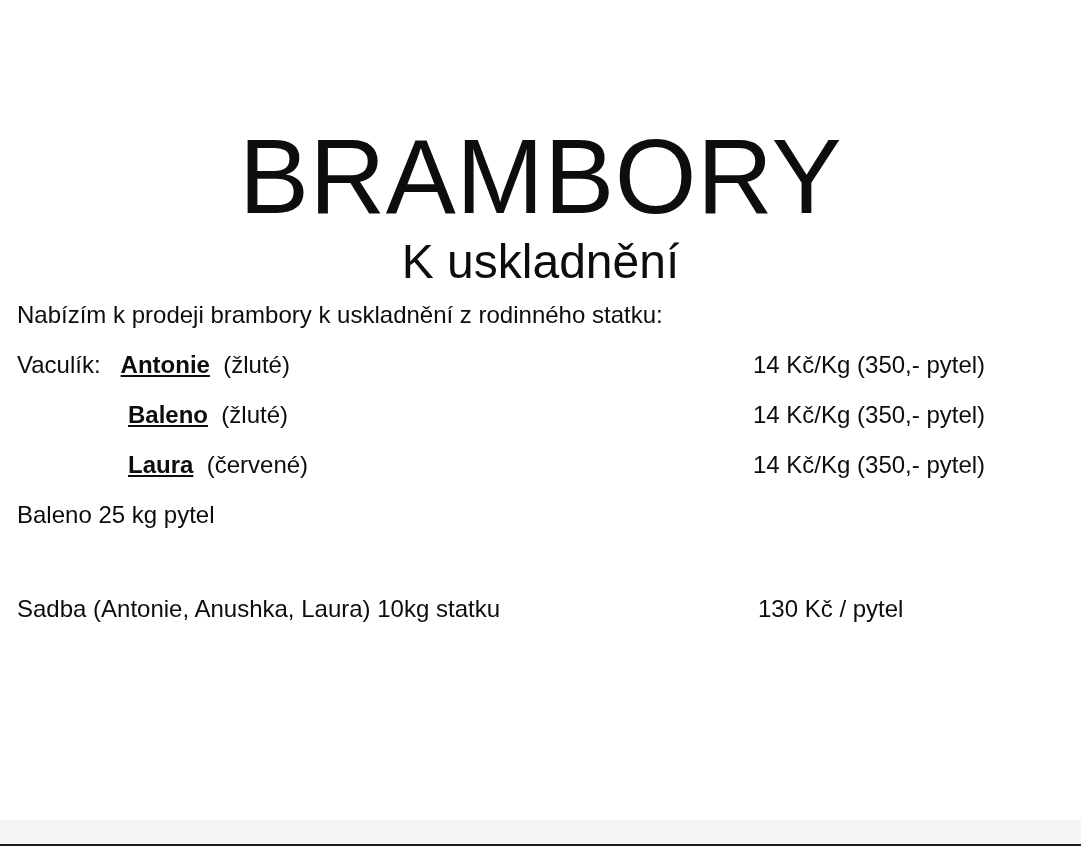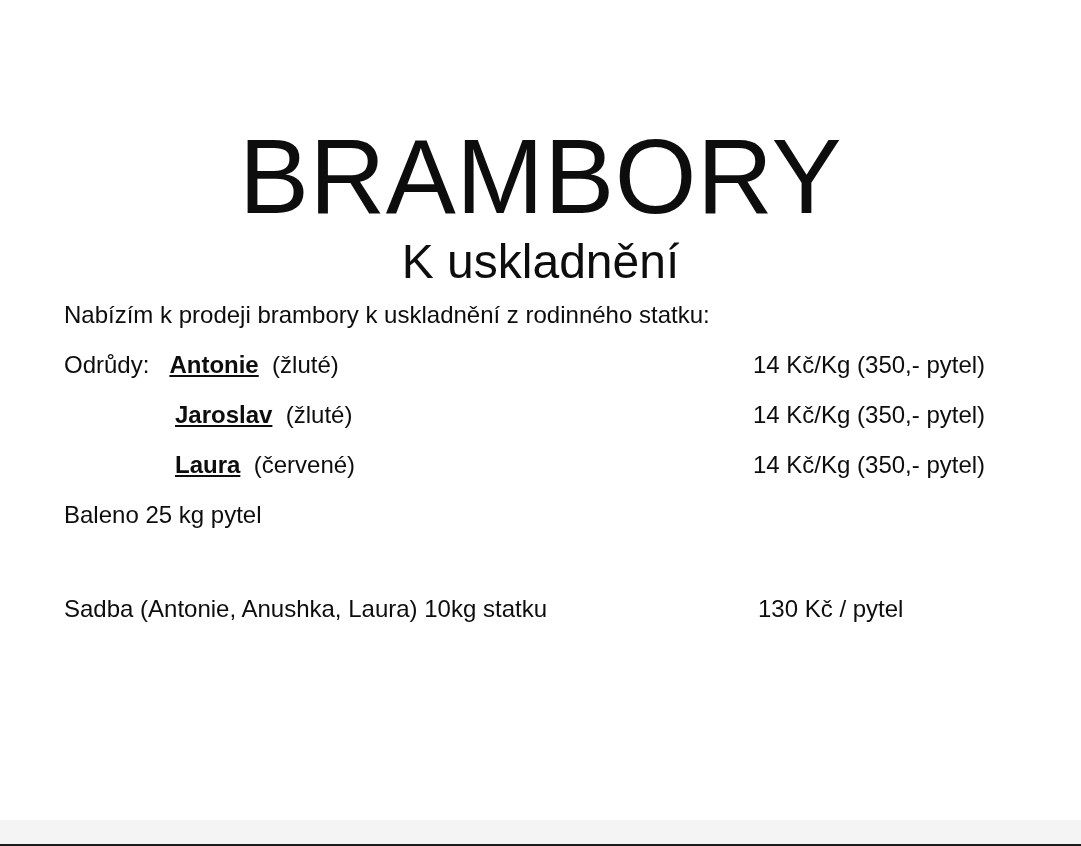--- a/index.html
+++ b/index.html
@@ -64,21 +64,20 @@
   .row {
     position: relative;
     height: 50px;
   }
 
   .left-text {
     position: absolute;
     left: 0;
     top: 0;
     white-space: nowrap;
-    margin-left: 47px;
   }
   .left-text.indent {
     left: 111px;
   }
 
   .price {
     position: absolute;
     left: 736px;
     top: 0;
     white-space: nowrap;
@@ -123,30 +122,30 @@
   <h2 class="subtitle">K uskladnění</h2>
 
   <div class="body-block">
 
     <div class="row">
       <span class="left-text">Nabízím k prodeji brambory k uskladnění z rodinného statku:</span>
     </div>
 
     <div class="row">
       <span class="left-text">
-        <span>Odrůdy:</span>
+        <span>Vaculík:</span>
         <span>&nbsp;&nbsp;</span><span class="variety-name">Antonie</span>
         <span>&nbsp;</span><span>(žluté)</span>
       </span>
       <span class="price">14 Kč/Kg (350,- pytel)</span>
     </div>
 
     <div class="row">
       <span class="left-text indent">
-        <span class="variety-name">Jaroslav</span>
+        <span class="variety-name">Baleno</span>
         <span>&nbsp;</span><span>(žluté)</span>
       </span>
       <span class="price">14 Kč/Kg (350,- pytel)</span>
     </div>
 
     <div class="row">
       <span class="left-text indent">
         <span class="variety-name">Laura</span>
         <span>&nbsp;</span><span>(červené)</span>
       </span>

